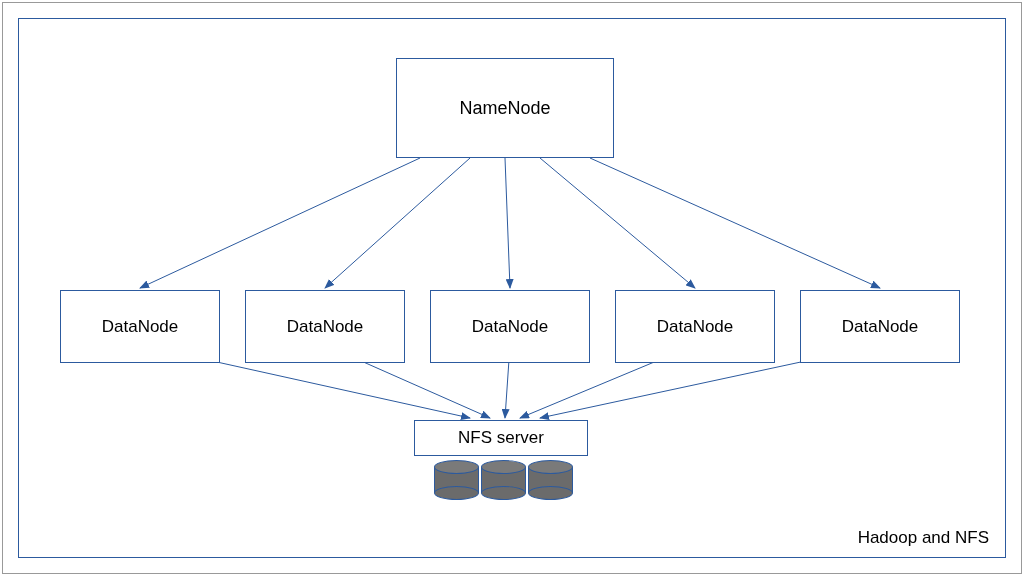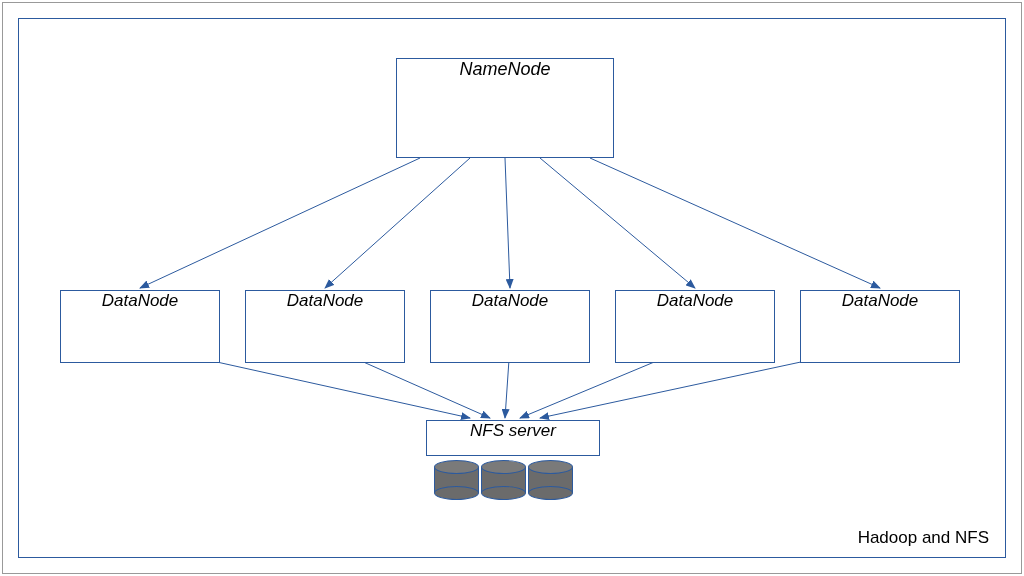--- a/index.html
+++ b/index.html
@@ -18,41 +18,41 @@
     .inner-frame {
       position: absolute;
       top: 18px; left: 18px; right: 18px; bottom: 18px;
       border: 1px solid #2c5a9e;
     }
     .node {
       position: absolute;
       border: 1px solid #2c5a9e;
       background: #fff;
       display: flex;
+      align-items: center;
       justify-content: center;
       font-size: 17px;
       color: #000;
-      font-style: italic;
     }
     .namenode {
       top: 58px; left: 396px;
       width: 218px; height: 100px;
       font-size: 18px;
     }
     .datanode {
       top: 290px;
       width: 160px; height: 73px;
     }
     .dn1 { left: 60px; }
     .dn2 { left: 245px; }
     .dn3 { left: 430px; }
     .dn4 { left: 615px; }
     .dn5 { left: 800px; }
     .nfs {
-      top: 420px; left: 426px;
+      top: 420px; left: 414px;
       width: 174px; height: 36px;
     }
     .disks {
       position: absolute;
       top: 460px; left: 434px;
       display: flex;
       gap: 2px;
     }
     .disk {
       width: 45px; height: 40px;

